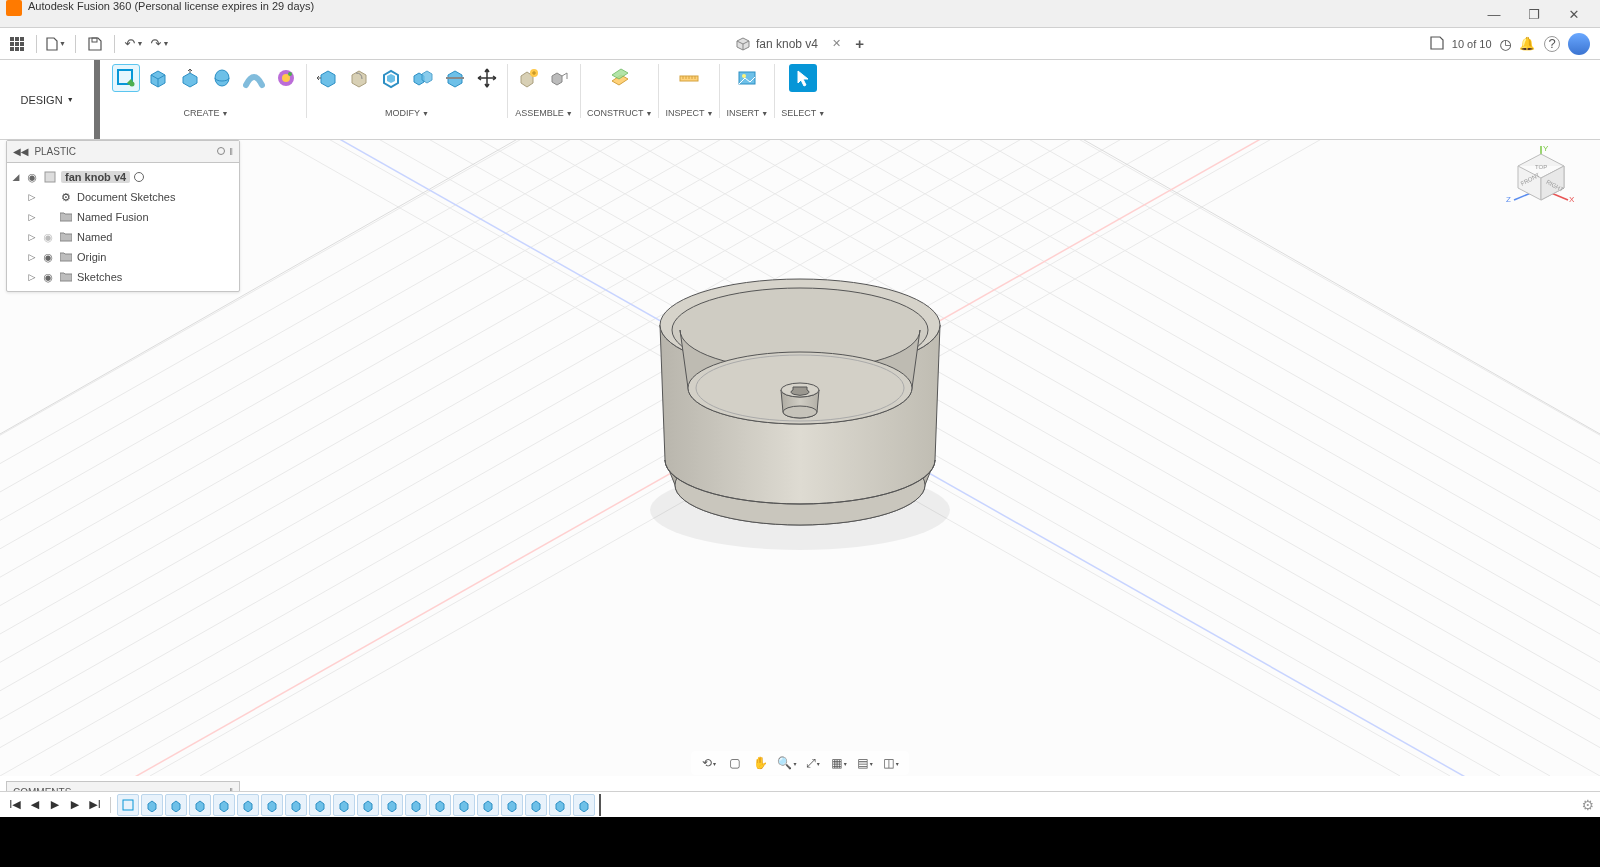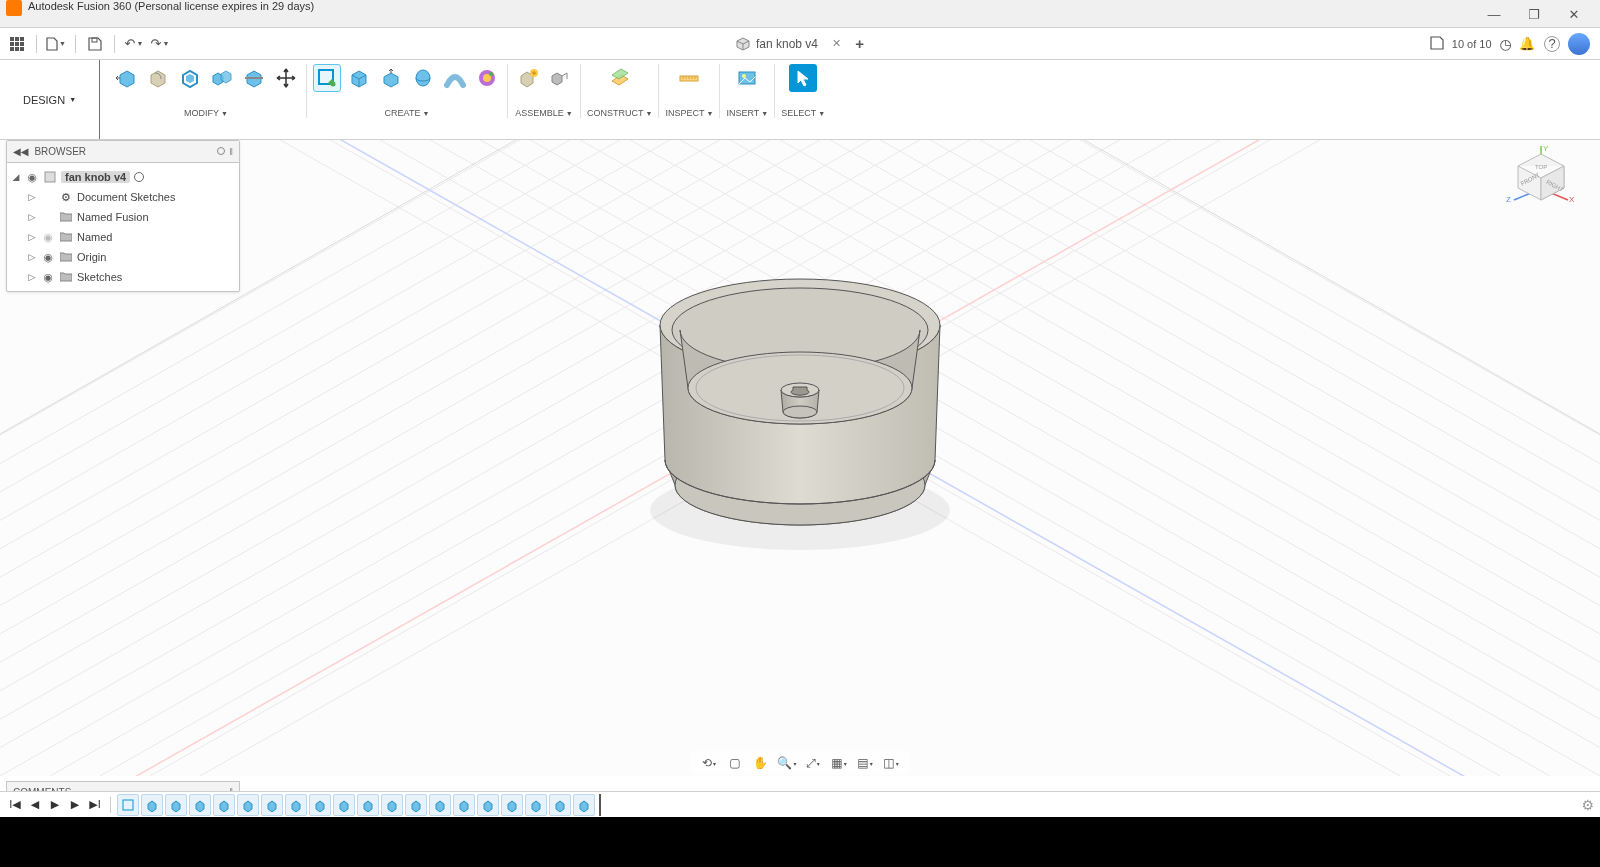--- a/index.html
+++ b/index.html
@@ -18,21 +18,21 @@
 .qa-btn { width: 22px; height: 22px; display: flex; align-items: center; justify-content: center; color: #555; border-radius: 2px; cursor: pointer; font-size: 13px; }
 .qa-btn .dd { font-size: 7px; margin-left: 1px; }
 .qa-sep { width: 1px; height: 18px; background: #ccc; margin: 0 4px; }
 .qabar .center { position: absolute; left: 50%; transform: translateX(-50%); display: flex; align-items: center; gap: 6px; font-size: 12px; color: #555; }
 .qabar .center .doc-cube { width: 14px; height: 14px; display:inline-block; }
 .qabar .right { margin-left: auto; display: flex; align-items: center; gap: 8px; padding-right: 10px; font-size: 11px; color: #555; }
 .avatar { width: 22px; height: 22px; border-radius: 50%; background: linear-gradient(#6aa8ff,#3b74d1); }
 
 
 .ribbon { height: 80px; background: #fff; border-bottom: 1px solid #d0d0d0; display: flex; }
-.ribbon .workspace { width: 100px; border-right: 1px solid #737373; display: flex; align-items: center; justify-content: center; font-size: 11px; color: #333; gap: 4px; cursor:pointer; }
+.ribbon .workspace { width: 100px; border-right: 6px solid #737373; display: flex; align-items: center; justify-content: center; font-size: 11px; color: #333; gap: 4px; cursor:pointer; }
 .ribbon .tabs-and-tools { flex: 1; display: flex; flex-direction: column; }
 .ribbon-tabs { height: 22px; display: flex; align-items: flex-end; padding-left: 20px; gap: 28px; font-size: 10px; color: #555; }
 .ribbon-tabs .tab { padding: 3px 2px; cursor: pointer; }
 .ribbon-tabs .tab.active { color: #0696d7; border-bottom: 3px solid #0696d7; font-weight: 600; }
 .ribbon-tools { flex: 1; display: flex; align-items: flex-start; padding: 4px 6px 0 6px; }
 .tool-group { display: flex; flex-direction: column; align-items: center; padding: 0 6px; border-right: 1px solid #e0e0e0; height: 54px; }
 .tool-group.no-border { border-right: none; }
 .tool-row { display: flex; gap: 4px; align-items: center; }
 .tool-btn { width: 28px; height: 28px; border-radius: 3px; cursor: pointer; display: flex; align-items: center; justify-content: center; }
 .tool-group .group-label { font-size: 9px; color: #555; margin-top: auto; display: flex; align-items: center; gap: 2px; }
@@ -160,64 +160,20 @@
 <div class="ribbon">
   <div class="workspace">
     <span>DESIGN</span>
       <span style="font-size:7px;">▼</span>
   </div>
   <div class="tabs-and-tools">
     <div class="ribbon-tools">
 
       <div class="tool-group">
         <div class="tool-row">
-          <div class="tool-btn">
-              <svg class="cube-ico" viewBox="0 0 22 22">
-                <path d="M5 8 L12 4 L19 8 L19 16 L12 20 L5 16 Z" fill="#6dc0e8" stroke="#2d8fc4"></path>
-                <path d="M2 11 L5 11 M3 9 L1 11 L3 13" stroke="#555" fill="none"></path>
-              </svg>
-            </div>
-          <div class="tool-btn">
-              <svg class="cube-ico" viewBox="0 0 22 22">
-                <path d="M4 8 L11 4 L18 8 L18 16 L11 20 L4 16 Z" fill="#d8d0b5" stroke="#aa9f7e"></path>
-                <path d="M8 6 Q14 6 14 12" fill="none" stroke="#888"></path>
-              </svg>
-            </div>
-          <div class="tool-btn">
-              <svg class="cube-ico" viewBox="0 0 22 22">
-                <path d="M4 8 L11 4 L18 8 L18 16 L11 20 L4 16 Z" fill="none" stroke="#2d8fc4" stroke-width="2"></path>
-                <path d="M7 9 L11 7 L15 9 L15 14 L11 16 L7 14 Z" fill="#6dc0e8"></path>
-              </svg>
-            </div>
-          <div class="tool-btn">
-              <svg class="cube-ico" viewBox="0 0 22 22">
-                <path d="M2 9 L7 6 L12 9 L12 15 L7 18 L2 15 Z" fill="#6dc0e8" stroke="#2d8fc4"></path>
-                <path d="M10 7 L15 4 L20 7 L20 13 L15 16 L10 13 Z" fill="#6dc0e8" stroke="#2d8fc4" opacity=".8"></path>
-              </svg>
-            </div>
-          <div class="tool-btn">
-              <svg class="cube-ico" viewBox="0 0 22 22">
-                <path d="M4 8 L11 4 L18 8 L18 16 L11 20 L4 16 Z" fill="#6dc0e8" stroke="#2d8fc4"></path>
-                <rect x="2" y="10" width="18" height="2" fill="#888"></rect>
-              </svg>
-            </div>
-          <div class="tool-btn">
-              <svg class="cube-ico" viewBox="0 0 22 22">
-                <path d="M11 2 L11 20 M2 11 L20 11 M11 2 L9 5 M11 2 L13 5 M11 20 L9 17 M11 20 L13 17 M2 11 L5 9 M2 11 L5 13 M20 11 L17 9 M20 11 L17 13" stroke="#333" fill="none" stroke-width="1.5"></path>
-              </svg>
-            </div>
-        </div>
-        <div class="group-label">
-            <span>MODIFY</span>
-            <span class="dd">▼</span>
-          </div>
-      </div>
-
-      <div class="tool-group">
-        <div class="tool-row">
           <div class="tool-btn" style="background:#e6f6fd;border:1px solid #5bc5ef;">
             <svg class="cube-ico" viewBox="0 0 22 22">
                 <rect x="3" y="3" width="14" height="14" fill="none" stroke="#0696d7" stroke-width="2"></rect>
                 <path d="M13 17 l4 -4" stroke="#4caf50" stroke-width="3"></path>
                 <circle cx="17" cy="17" r="2.5" fill="#4caf50"></circle>
               </svg>
           </div>
           <div class="tool-btn">
               <svg class="cube-ico" viewBox="0 0 22 22">
                 <path d="M4 8 L11 4 L18 8 L18 16 L11 20 L4 16 Z" fill="#6dc0e8" stroke="#2d8fc4"></path>
@@ -244,20 +200,64 @@
           <div class="tool-btn">
               <svg class="cube-ico" viewBox="0 0 22 22">
                 <circle cx="11" cy="11" r="8" fill="#bb6dd8"></circle>
                 <circle cx="11" cy="11" r="4" fill="#ffc94a"></circle>
                 <circle cx="15" cy="7" r="2" fill="#4caf50"></circle>
               </svg>
             </div>
         </div>
         <div class="group-label">
             <span>CREATE</span>
+            <span class="dd">▼</span>
+          </div>
+      </div>
+
+      <div class="tool-group">
+        <div class="tool-row">
+          <div class="tool-btn">
+              <svg class="cube-ico" viewBox="0 0 22 22">
+                <path d="M5 8 L12 4 L19 8 L19 16 L12 20 L5 16 Z" fill="#6dc0e8" stroke="#2d8fc4"></path>
+                <path d="M2 11 L5 11 M3 9 L1 11 L3 13" stroke="#555" fill="none"></path>
+              </svg>
+            </div>
+          <div class="tool-btn">
+              <svg class="cube-ico" viewBox="0 0 22 22">
+                <path d="M4 8 L11 4 L18 8 L18 16 L11 20 L4 16 Z" fill="#d8d0b5" stroke="#aa9f7e"></path>
+                <path d="M8 6 Q14 6 14 12" fill="none" stroke="#888"></path>
+              </svg>
+            </div>
+          <div class="tool-btn">
+              <svg class="cube-ico" viewBox="0 0 22 22">
+                <path d="M4 8 L11 4 L18 8 L18 16 L11 20 L4 16 Z" fill="none" stroke="#2d8fc4" stroke-width="2"></path>
+                <path d="M7 9 L11 7 L15 9 L15 14 L11 16 L7 14 Z" fill="#6dc0e8"></path>
+              </svg>
+            </div>
+          <div class="tool-btn">
+              <svg class="cube-ico" viewBox="0 0 22 22">
+                <path d="M2 9 L7 6 L12 9 L12 15 L7 18 L2 15 Z" fill="#6dc0e8" stroke="#2d8fc4"></path>
+                <path d="M10 7 L15 4 L20 7 L20 13 L15 16 L10 13 Z" fill="#6dc0e8" stroke="#2d8fc4" opacity=".8"></path>
+              </svg>
+            </div>
+          <div class="tool-btn">
+              <svg class="cube-ico" viewBox="0 0 22 22">
+                <path d="M4 8 L11 4 L18 8 L18 16 L11 20 L4 16 Z" fill="#6dc0e8" stroke="#2d8fc4"></path>
+                <rect x="2" y="10" width="18" height="2" fill="#888"></rect>
+              </svg>
+            </div>
+          <div class="tool-btn">
+              <svg class="cube-ico" viewBox="0 0 22 22">
+                <path d="M11 2 L11 20 M2 11 L20 11 M11 2 L9 5 M11 2 L13 5 M11 20 L9 17 M11 20 L13 17 M2 11 L5 9 M2 11 L5 13 M20 11 L17 9 M20 11 L17 13" stroke="#333" fill="none" stroke-width="1.5"></path>
+              </svg>
+            </div>
+        </div>
+        <div class="group-label">
+            <span>MODIFY</span>
             <span class="dd">▼</span>
           </div>
       </div>
 
       <div class="tool-group">
         <div class="tool-row">
           <div class="tool-btn">
               <svg class="cube-ico" viewBox="0 0 22 22">
                 <path d="M4 9 L10 5 L16 9 L16 16 L10 20 L4 16 Z" fill="#d8d0b5" stroke="#aa9f7e"></path>
                 <circle cx="17" cy="6" r="4" fill="#ffc94a"></circle>
@@ -427,21 +427,21 @@
       <ellipse cx="800" cy="250" rx="19" ry="7" fill="#d6d3ca" stroke="#555"></ellipse>
 
       <path d="M793 250 A9 3.2 0 1 0 807 250 L807 247 L793 247 Z" fill="#9a978f" stroke="#555"></path>
     </g>
   </svg>
 </div>
 
 <div class="browser">
   <div class="browser-head">
     <span class="bh-left">◀◀</span>
-    <span>BROWSER</span>
+    <span>PLASTIC</span>
     <span class="bh-right">
         <span class="bh-dot"></span>
         <span style="font-size:9px;color:#888;">‖</span>
       </span>
   </div>
   <div class="browser-tree">
     <div class="b-row root">
       <span class="tw">◢</span>
       <span class="eye">◉</span>
       <span class="f-ico">

